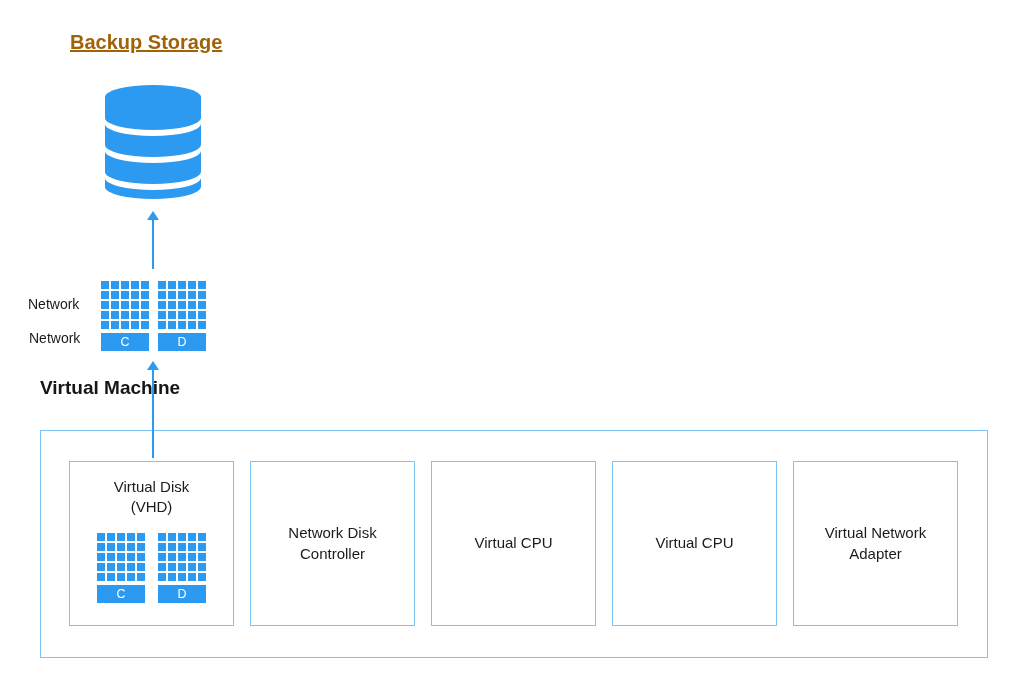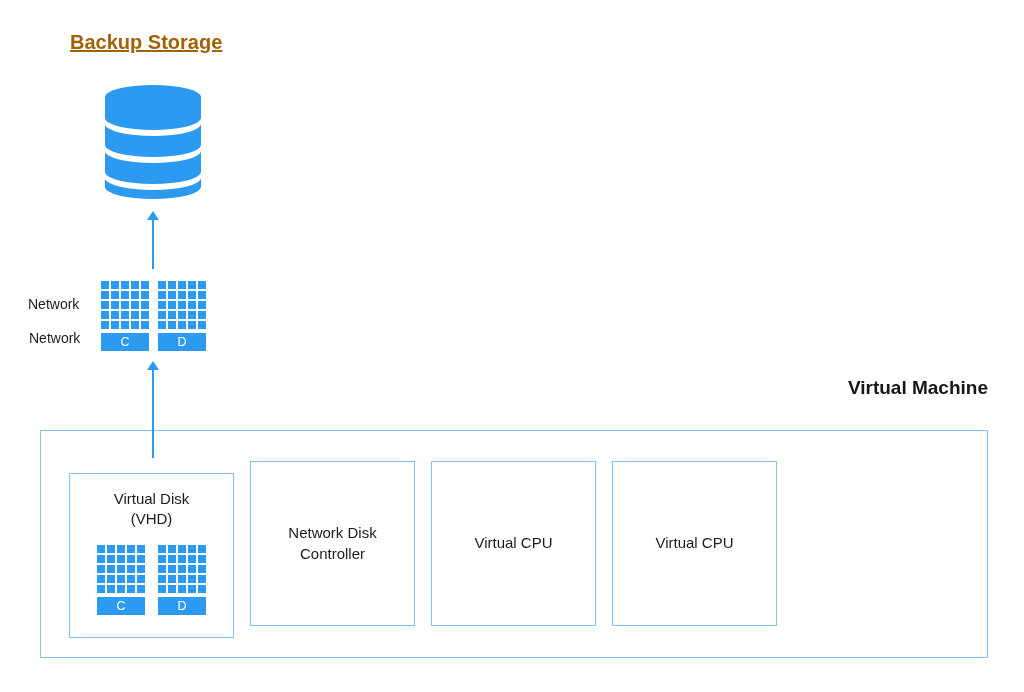--- a/index.html
+++ b/index.html
@@ -10,21 +10,21 @@
   *{box-sizing:border-box;margin:0;padding:0;}
   html,body{background:#fff;}
   body{
     width:1024px;height:692px;position:relative;overflow:hidden;
     font-family:"Liberation Sans","DejaVu Sans",sans-serif;color:var(--text);
   }
   .abs{position:absolute;}
 
   
   .title{font-size:20px;font-weight:600;color:#a16207;text-decoration:underline;}
-  .vm-title{left:40px;top:377px;width:948px;text-align:right;font-size:19px;font-weight:600;color:#161616;}
+  .vm-title{left:40px;top:377px;width:948px;text-align:left;font-size:19px;font-weight:600;color:#161616;}
 
   
   .db-icon{left:103px;top:83px;width:100px;height:118px;}
   .db-icon svg{display:block;width:100%;height:100%;}
   .db-icon path{fill:var(--accent);}
 
   
   .arrow-up{display:flex;flex-direction:column;align-items:center;width:14px;}
   .arrow-up .head{width:0;height:0;border-left:6px solid transparent;border-right:6px solid transparent;border-bottom:9px solid var(--accent);}
   .arrow-up .line{width:2px;background:var(--accent);}
@@ -58,21 +58,21 @@
     display:flex;gap:16px;padding:30px 28px;align-items:flex-start;
   }
   .component{
     width:165px;height:165px;border:1px solid var(--box-border);
     display:flex;flex-direction:column;align-items:center;justify-content:center;
     background:#fff;
   }
   .component .label{
     font-size:15px;line-height:1.35;text-align:center;color:#1b1b1b;max-width:125px;
   }
-  .component.vhd{justify-content:flex-start;padding-top:15px;margin-top:12px;}
+  .component.vhd{justify-content:flex-start;padding-top:15px;}
   .component.vhd .label{max-width:100px;}
   .component.vhd .disks-row{display:flex;gap:13px;margin-top:15px;}
 </style>
 </head>
 <body>
 
 <div class="abs title" style="left:70px;top:31px;">Backup Storage</div>
 
 <div class="abs db-icon">
   <svg viewBox="0 0 100 118" aria-hidden="true">
@@ -123,19 +123,22 @@
   </div>
 
   <div class="component">
     <div class="label">Virtual CPU</div>
   </div>
 
   <div class="component">
     <div class="label">Virtual CPU</div>
   </div>
 
+  <div class="component">
+    <div class="label">Virtual Network Adapter</div>
+  </div>
 
 </div>
 
 <div class="abs arrow-up arrow-2">
   <div class="head"></div>
   <div class="line"></div>
 </div>
 
 </body></html>

